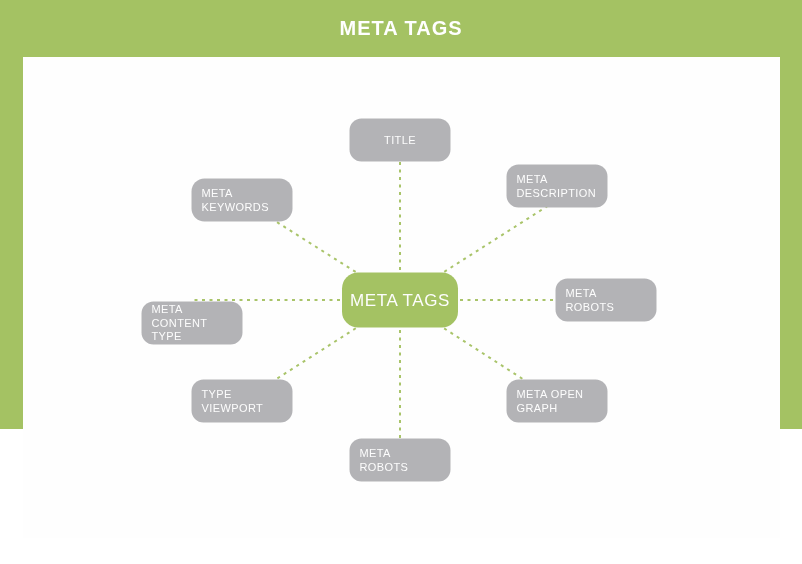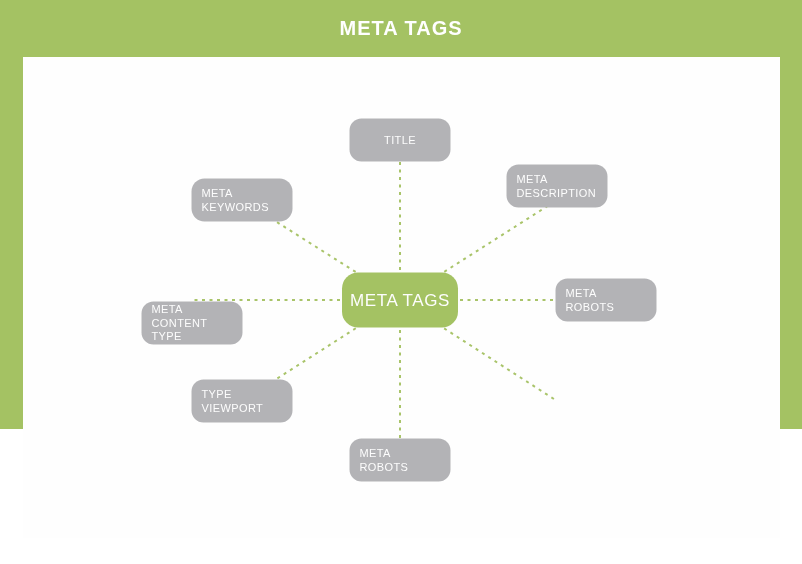--- a/index.html
+++ b/index.html
@@ -124,18 +124,19 @@
   <div class="node node-gray pos-keywords">META KEYWORDS</div>
 
   <div class="node node-gray pos-description">META DESCRIPTION</div>
 
   <div class="node node-gray pos-content-type">META CONTENT TYPE</div>
 
   <div class="node node-gray pos-robots-right">META ROBOTS</div>
 
   <div class="node node-gray pos-viewport">TYPE VIEWPORT</div>
 
+  <div class="node node-gray pos-open-graph">META OPEN GRAPH</div>
 
   <div class="node node-gray pos-robots-bottom">META ROBOTS</div>
 
   <div class="node node-center pos-center">META TAGS</div>
 
 </div>
 
 </body></html>

